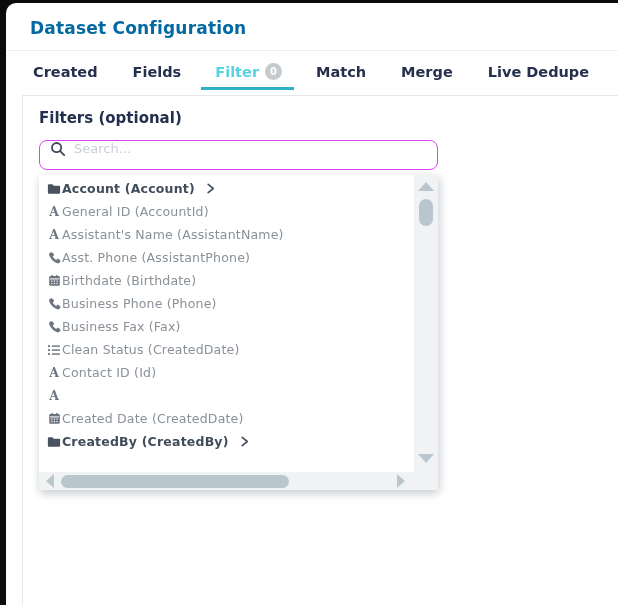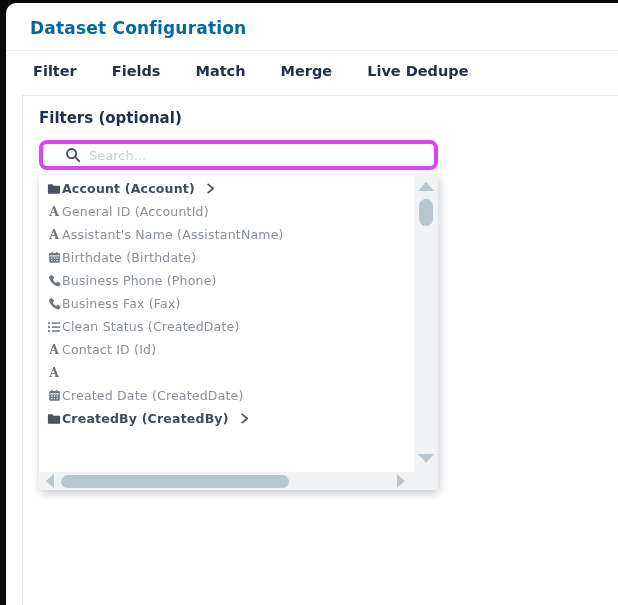--- a/index.html
+++ b/index.html
@@ -27,22 +27,22 @@
                line-height:17px; text-align:center; }
   .tab.has-badge .tab-badge { display:inline-block; }
 
   
   .panel { position:absolute; left:16px; top:92px; right:-2px; bottom:-2px;
            border:1px solid #e3e6eb; border-right:none; border-bottom:none;
            background:#ffffff; padding:13px 0 0 16px; }
   .filters-heading { font-size:15px; font-weight:bold; color:#22304f; margin-bottom:13px; }
 
   
-  .searchbox { width:399px; height:30px; border:4px solid #d946ef; border-radius:8px;
-               display:flex; align-items:center; padding:0 8px 0 22px; background:#fff; }
+  .searchbox { width:399px; height:30px; border:1px solid #d946ef; border-radius:8px;
+               display:flex; align-items:flex-start; padding:0 8px 0 10px; background:#fff; }
   .searchbox svg { flex:0 0 auto; }
   .search-input { border:none; outline:none; flex:1; margin-left:8px;
                   font-size:13px; color:#55606e; font-family:"DejaVu Sans", sans-serif; }
   .search-input::placeholder { color:#c9ced6; }
 
   
   .dropdown { position:relative; width:399px; height:315px; margin-top:5px;
               background:#ffffff; box-shadow:0 4px 10px rgba(60,70,90,.20), 3px 2px 8px rgba(60,70,90,.10);
               border-radius:0 0 4px 4px; }
   .list { position:absolute; left:0; top:0; right:24px; bottom:18px;
@@ -80,29 +80,33 @@
 <body>
 
 <div class="modal">
 
   <div class="modal-header">
     <div class="dialog-title">Dataset Configuration</div>
   </div>
 
   <div class="tabs" id="tabbar">
   <div class="tab">
+    <span class="tab-label">Created</span>
+
+  </div>
+
+  <div class="tab">
+    <span class="tab-label">Fields</span>
+
+  </div>
+
+  <div class="tab active has-badge">
     <span class="tab-label">Filter</span>
-
-  </div>
-
-  <div class="tab">
-    <span class="tab-label">Fields</span>
-
-  </div>
-
+    <span class="tab-badge">0</span>
+  </div>
 
   <div class="tab">
     <span class="tab-label">Match</span>
 
   </div>
 
   <div class="tab">
     <span class="tab-label">Merge</span>
 
   </div>
@@ -150,20 +154,31 @@
   </div>
 
   <div class="row">
 
     <span class="ic ic-text">A</span>
 
     <span class="row-label">Assistant's Name (AssistantName)</span>
 
   </div>
 
+  <div class="row">
+
+    <span class="ic ic-phone">
+      <svg width="13" height="13" viewBox="0 0 16 16">
+        <path d="M3.4 1.9c.5-.5 1.3-.5 1.8 0l1.9 1.9c.5.5.5 1.3 0 1.8l-.9.9c-.25.25-.27.63-.05.95a13.6 13.6 0 0 0 3.35 3.35c.32.22.7.2.95-.05l.9-.9c.5-.5 1.3-.5 1.8 0l1.9 1.9c.5.5.5 1.3 0 1.8l-1 1c-.7.7-1.75.95-2.68.6a16.2 16.2 0 0 1-6-3.9 16.2 16.2 0 0 1-3.9-6c-.35-.93-.1-1.98.6-2.68Z" fill="currentColor"></path>
+      </svg>
+    </span>
+
+    <span class="row-label">Asst. Phone (AssistantPhone)</span>
+
+  </div>
 
   <div class="row">
 
     <span class="ic ic-calendar">
       <svg width="13" height="13" viewBox="0 0 16 16">
         <rect x="1.5" y="2.6" width="13" height="12" rx="1.4" fill="currentColor"></rect>
         <rect x="4.2" y="0.8" width="1.8" height="3" rx="0.9" fill="currentColor"></rect>
         <rect x="10" y="0.8" width="1.8" height="3" rx="0.9" fill="currentColor"></rect>
         <rect x="2.6" y="5.4" width="10.8" height="1.3" fill="#ffffff"></rect>
         <g fill="#ffffff">

